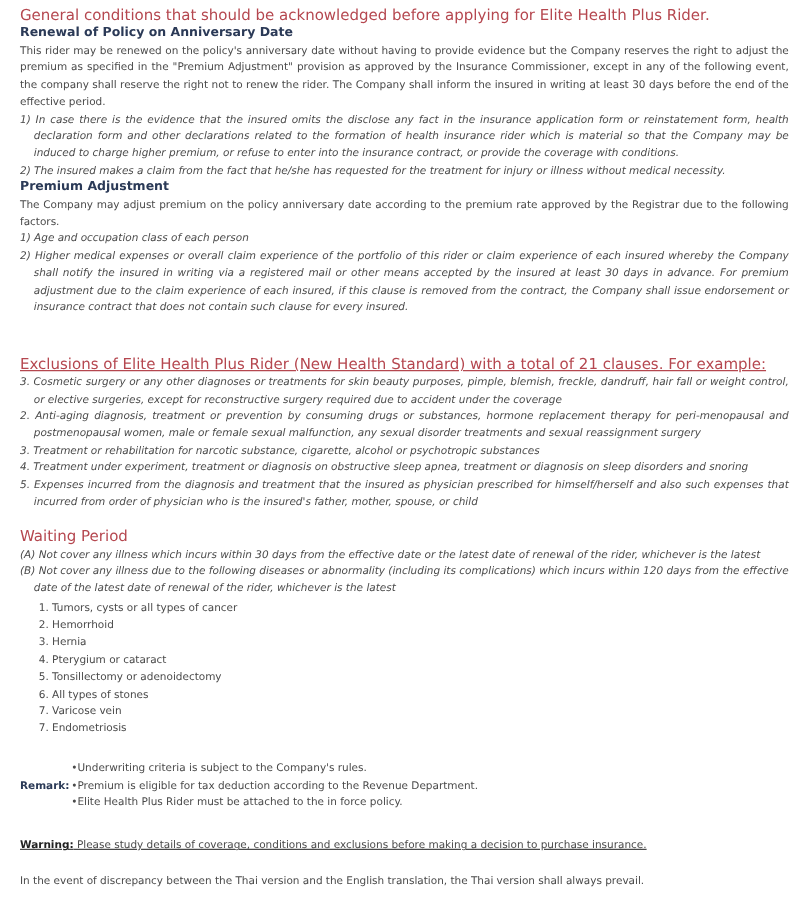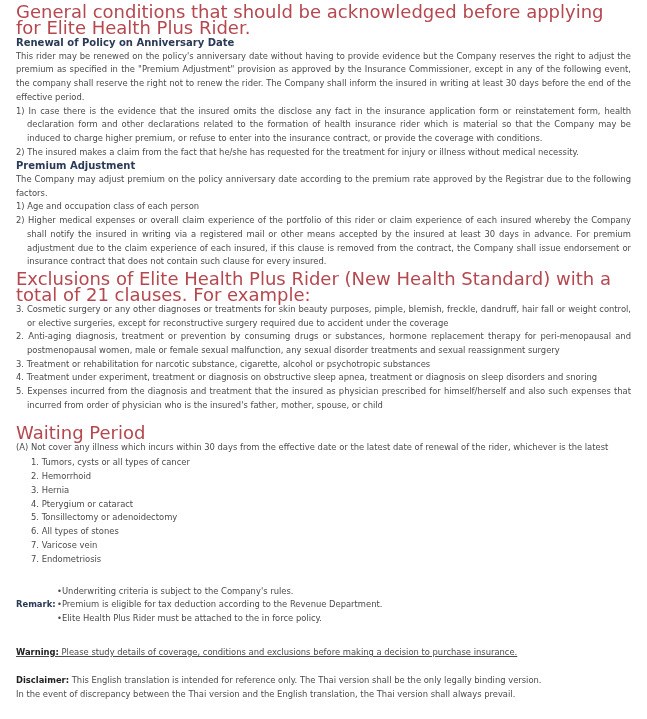--- a/index.html
+++ b/index.html
@@ -5,28 +5,28 @@
   html, body { margin: 0; padding: 0; background: #ffffff; }
   body {
     width: 647px; height: 719px; overflow: hidden;
     font-family: "DejaVu Sans", sans-serif;
     color: #4a4a4a;
     font-size: 8.4px;
     line-height: 13.7px;
   }
   .wrap { padding: 4px 16px 0 16px; }
   .h1 {
-    color: #b5474f; font-size: 18px; line-height: 16px; margin: 0;
+    color: #b5474f; font-size: 12px; line-height: 16px; margin: 0;
     font-weight: normal;
   }
-  .h1.sp { margin-top: 2px; }
+  .h1.sp { margin-top: 30px; text-decoration: underline; }
   .h1.sp2 { margin-top: 12px; }
   .sub { color: #2b3a57; font-weight: bold; font-size: 10px; margin: 0; }
   p { margin: 0; text-align: justify; }
-  ol.num { list-style: none; margin: 0; padding: 0; }
+  ol.num { list-style: none; margin: 0; padding: 0; font-style: italic; }
   ol.num li { padding-left: 11px; text-indent: -11px; text-align: justify; }
   ol.sick { list-style: none; margin: 2px 0 0 0; padding-left: 15px; }
   ol.sick li { line-height: 13.8px; }
   .remark { display: flex; margin-top: 18px; align-items: center; }
   .remark .lbl { color: #2b3a57; font-weight: bold; width: 41px; flex: none; }
   .remark ul { list-style: none; margin: 0; padding: 0; }
   .remark li::before { content: "\2022 "; }
   .warn { margin-top: 20px; text-decoration: underline; }
   .disc { margin-top: 15px; }
   b.k { color: #222; }
@@ -60,20 +60,21 @@
       <li>3. Treatment or rehabilitation for narcotic substance, cigarette, alcohol or psychotropic substances</li>
       <li>4. Treatment under experiment, treatment or diagnosis on obstructive sleep apnea, treatment or diagnosis on sleep disorders and snoring</li>
       <li>5. Expenses incurred from the diagnosis and treatment that the insured as physician prescribed for himself/herself and also such expenses that incurred from order of physician who is the insured's father, mother, spouse, or child</li>
     </ol>
   </section>
 
   <section>
     <h2 class="h1 sp2">Waiting Period</h2>
     <ol class="num">
       <li>(A) Not cover any illness which incurs within 30 days from the effective date or the latest date of renewal of the rider, whichever is the latest</li>
+      <li>(B) Not cover any illness due to the following diseases or abnormality (including its complications) which incurs within 120 days from the effective date of the latest date of renewal of the rider, whichever is the latest</li>
     </ol>
     <ol class="sick">
       <li>1. Tumors, cysts or all types of cancer</li>
       <li>2. Hemorrhoid</li>
       <li>3. Hernia</li>
       <li>4. Pterygium or cataract</li>
       <li>5. Tonsillectomy or adenoidectomy</li>
       <li>6. All types of stones</li>
       <li>7. Varicose vein</li>
       <li>7. Endometriosis</li>
@@ -85,17 +86,16 @@
     <ul>
       <li>Underwriting criteria is subject to the Company's rules.</li>
       <li>Premium is eligible for tax deduction according to the Revenue Department.</li>
       <li>Elite Health Plus Rider must be attached to the in force policy.</li>
     </ul>
   </section>
 
   <p class="warn"><b class="k">Warning:</b><span> Please study details of coverage, conditions and exclusions before making a decision to purchase insurance.</span></p>
 
   <div class="disc">
-    <div><b class="k">Disclaimer:</b><span> This English translation is intended for reference only. The Thai version shall be the only legally binding version.</span></div>
     <div>In the event of discrepancy between the Thai version and the English translation, the Thai version shall always prevail.</div>
   </div>
 
 </div>
 
 </body></html>

